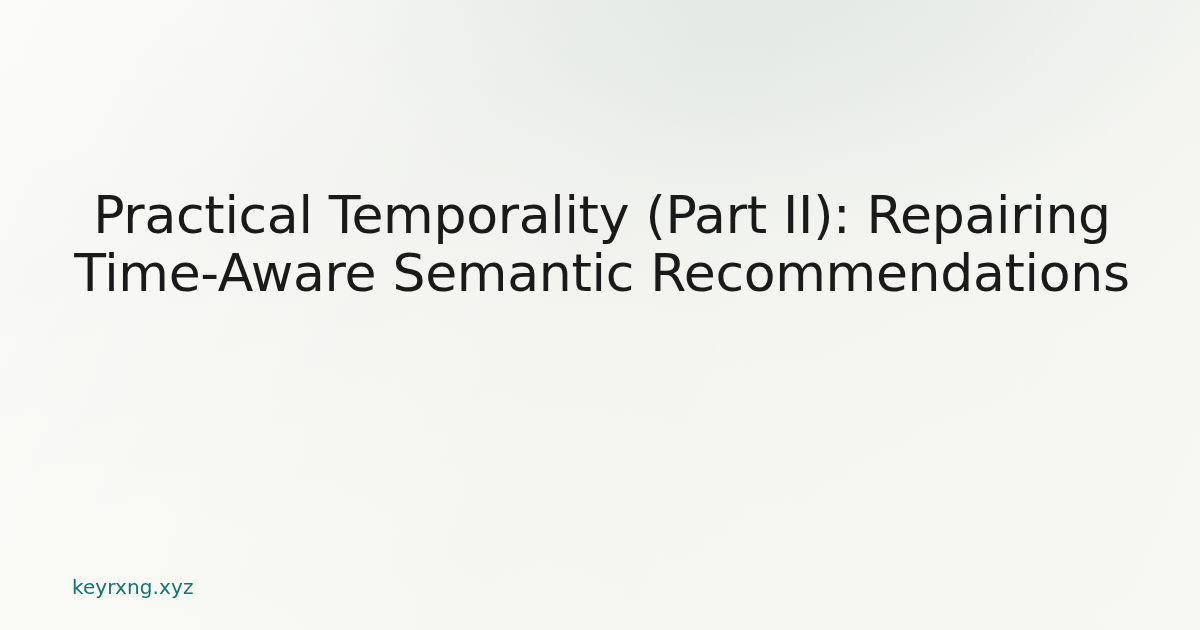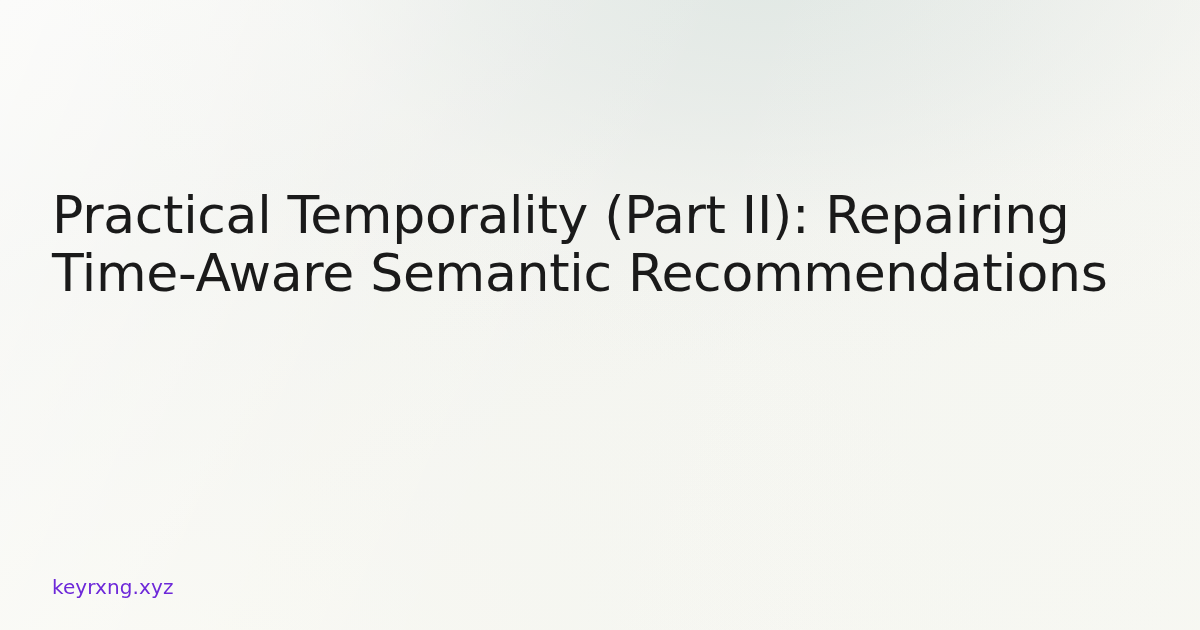--- a/index.html
+++ b/index.html
@@ -63,23 +63,24 @@
     height: 100%;
     box-sizing: border-box;
     padding: 0 64px;
     display: flex;
     flex-direction: column;
     justify-content: flex-start;
   }
 
   .headline-block {
     position: absolute;
-    left: 52px;
+    left: 72px;
     right: 52px;
     top: 186px;
+    text-align: center;
   }
 
   .og-title {
     margin: 0;
     font-size: 52px;
     line-height: 1.12;
     font-weight: 400;
     letter-spacing: -0.3px;
     color: #1a1a1a;
     max-width: 1060px;
@@ -90,27 +91,27 @@
     font-size: 25.5px;
     line-height: 1.58;
     font-weight: 400;
     letter-spacing: 0.05px;
     color: #6d6d6d;
     max-width: 1075px;
   }
 
   .og-footer {
     position: absolute;
-    left: 52px;
+    left: 72px;
     bottom: 30px;
     font-size: 20px;
     line-height: 1.3;
     font-weight: 400;
     letter-spacing: 0.1px;
-    color: #6d28d9;
+    color: #0f766e;
   }
 </style>
 </head>
 <body>
 
 <div class="og-card">
 
   <div class="bg-layer bg-base"></div>
   <div class="bg-layer bg-cool"></div>
   <div class="bg-layer bg-warm"></div>

